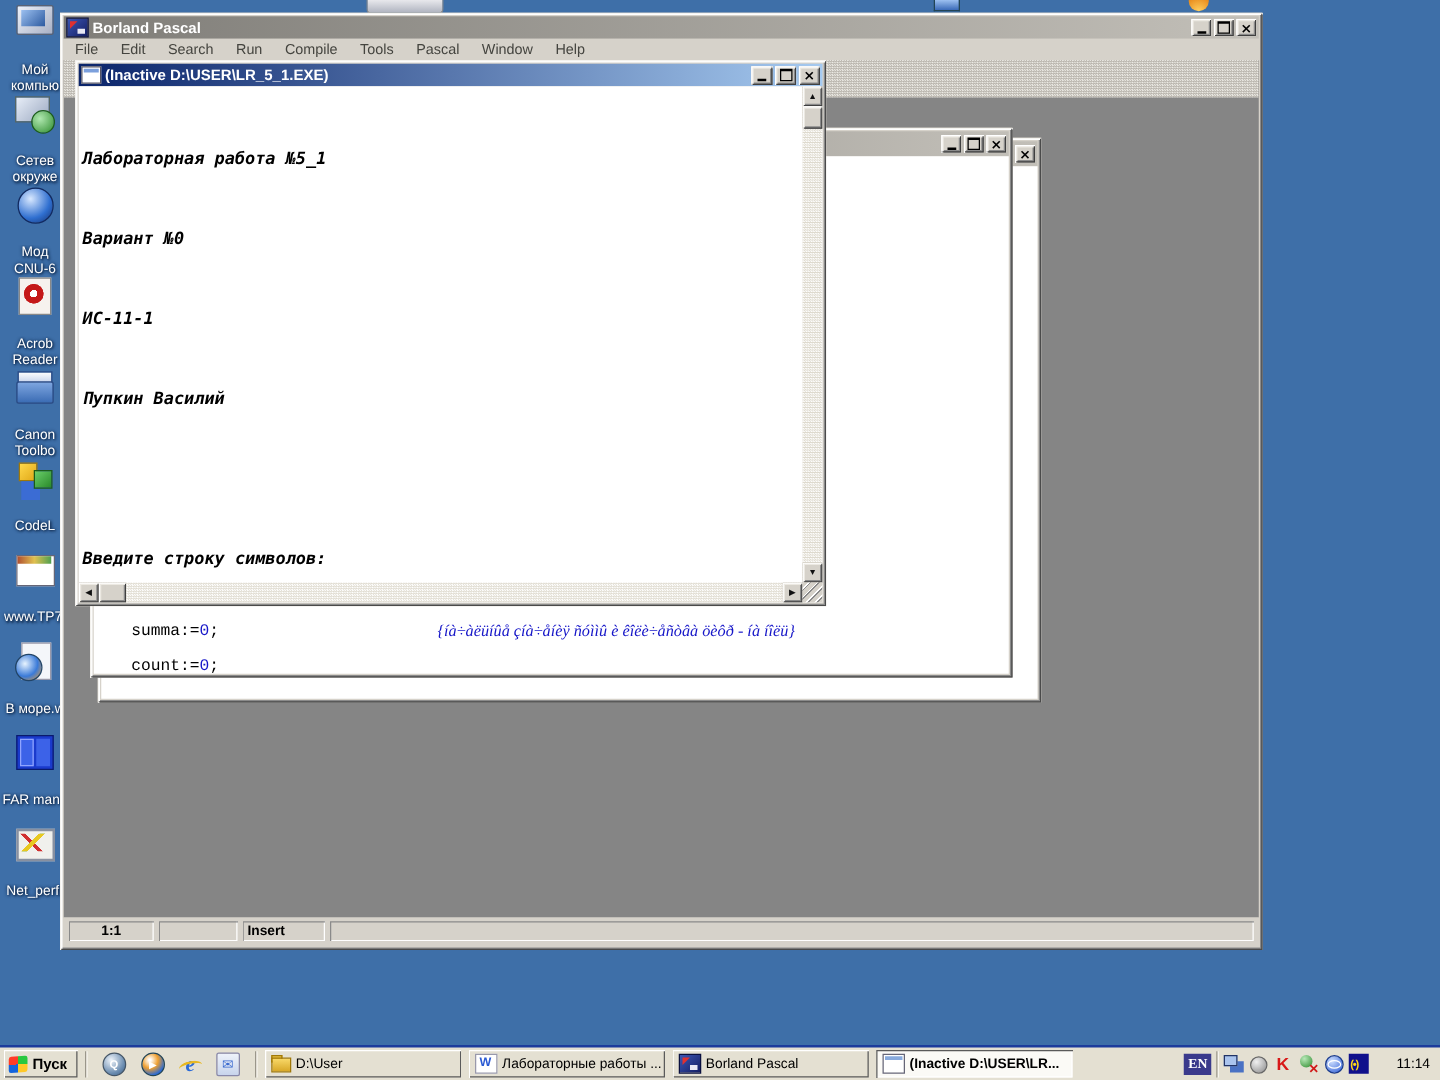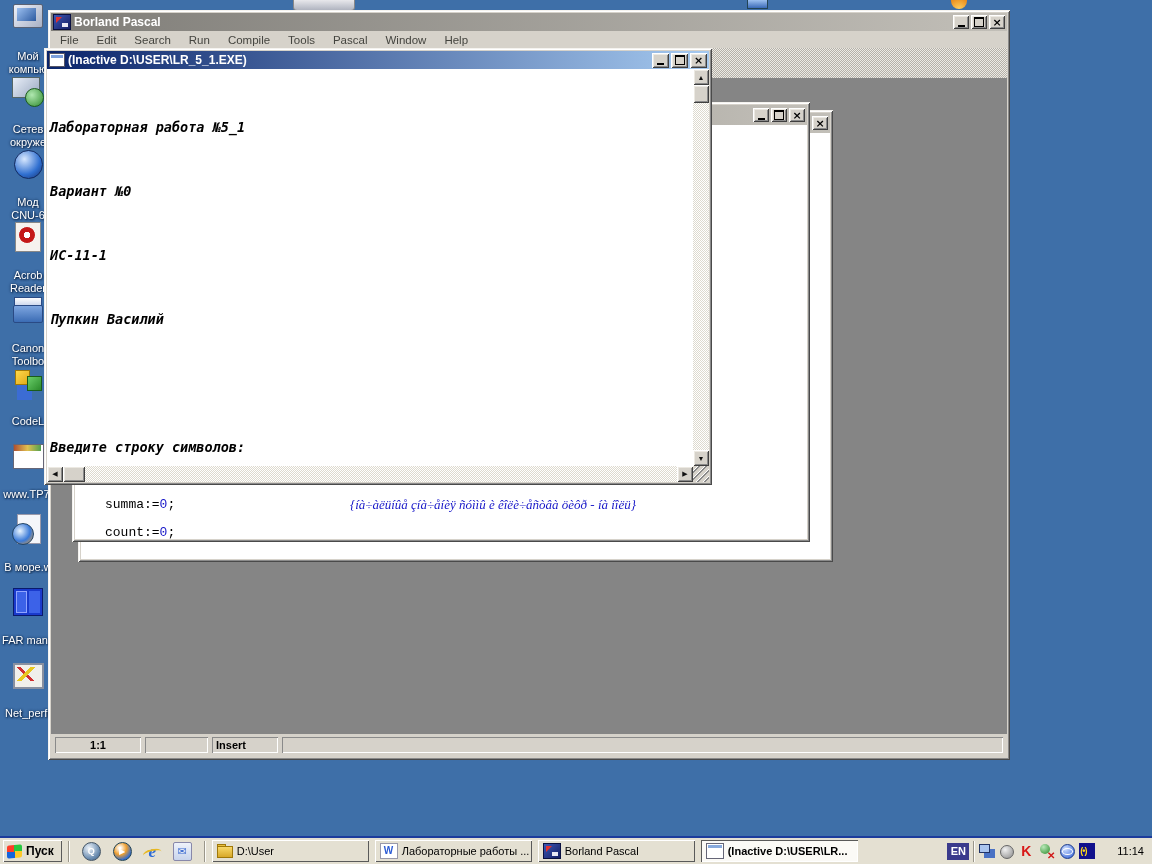--- a/index.html
+++ b/index.html
@@ -168,21 +168,21 @@
   .word-icon::before{content:"W";position:absolute;left:3px;top:1px;color:#2a5ad4;font-weight:bold;font-size:10px;}
   .borland-icon{background:linear-gradient(135deg,#3c56b4,#141e64);border:1px solid #0a1040;}
   .borland-icon::before{content:"";position:absolute;left:2px;top:2px;width:0;height:0;
         border-left:6px solid #e03030;border-bottom:6px solid transparent;}
   .borland-icon::after{content:"";position:absolute;right:2px;bottom:2px;width:6px;height:4px;background:#e8e8f4;}
   .dos-icon{background:#fff;border:1px solid #667;}
   .dos-icon::before{content:"";position:absolute;left:1px;top:1px;right:1px;height:3px;background:#88aadd;}
 
   .tray{margin-left:auto;display:flex;align-items:center;gap:4px;padding-right:5px;flex:none;}
   .lang{width:22px;height:17px;background:#3a3a8c;color:#fff;font-size:11px;font-weight:bold;
-        display:flex;align-items:center;justify-content:center;flex:none;}
+        display:flex;align-items:center;justify-content:center;flex:none;font-family:Liberation Serif, serif;}
   .tri{width:16px;height:16px;position:relative;flex:none;}
   .network-tray-icon::before{content:"";position:absolute;left:0;top:1px;width:9px;height:7px;
         background:#aac4ee;border:1px solid #223466;box-shadow:5px 5px 0 #4a72c4;}
   .volume-tray-icon::before{content:"";position:absolute;left:1px;top:2px;width:12px;height:12px;border-radius:50%;
         background:radial-gradient(circle at 35% 30%,#f0f0f0,#8a8a8a);border:1px solid #666;}
   .kaspersky-tray-icon::before{content:"K";position:absolute;left:2px;top:0;color:#d81818;
         font-weight:bold;font-size:14px;}
   .agent-tray-icon::before{content:"";position:absolute;left:1px;top:1px;width:10px;height:10px;border-radius:50%;
         background:radial-gradient(circle at 35% 30%,#b8e8b8,#2a8a2a);}
   .agent-tray-icon::after{content:"✕";position:absolute;right:0;bottom:-2px;color:#d01818;
@@ -326,21 +326,21 @@
 
       <span>Window</span>
 
       <span>Help</span>
 
   </div>
   <div class="client">
     <div class="checker-band"></div>
   </div>
   <div class="statusbar">
-    <span class="scell" style="width:86px">1:1</span>
+    <span class="scell" style="width:68px">1:1</span>
     <span class="scell" style="width:63px"></span>
     <span class="scell left" style="width:62px">Insert</span>
     <span class="scell grow"></span>
   </div>
 </div>
 
 <div class="win" style="left:78px;top:110px;width:755px;height:452px;z-index:11;">
   <div class="tbar inactive ed-tbar">
     <span class="tbtns">
       <span class="cbtn">
@@ -365,21 +365,21 @@
         </span>
     </span>
   </div>
   <div class="ed-content">
     <div class="codeline" style="top:372px"><span>summa:=</span><span class="num">0</span><span>;</span></div>
     <div class="cm" style="top:372px">{íà÷àëüíûå çíà÷åíèÿ ñóììû è êîëè÷åñòâà öèôð - íà íîëü}</div>
     <div class="codeline" style="top:400px"><span>count:=</span><span class="num">0</span><span>;</span></div>
   </div>
 </div>
 
-<div class="win" style="left:44px;top:48px;width:668px;height:437px;z-index:13;">
+<div class="win" style="left:60px;top:48px;width:601px;height:437px;z-index:13;">
   <div class="tbar active">
     <span class="dos-title-icon"></span>
     <span class="ttext">(Inactive D:\USER\LR_5_1.EXE)</span>
     <span class="tbtns">
       <span class="cbtn wide">
           <span class="g-min"></span>
         </span>
       <span class="cbtn wide">
           <span class="g-max"></span>
         </span>

